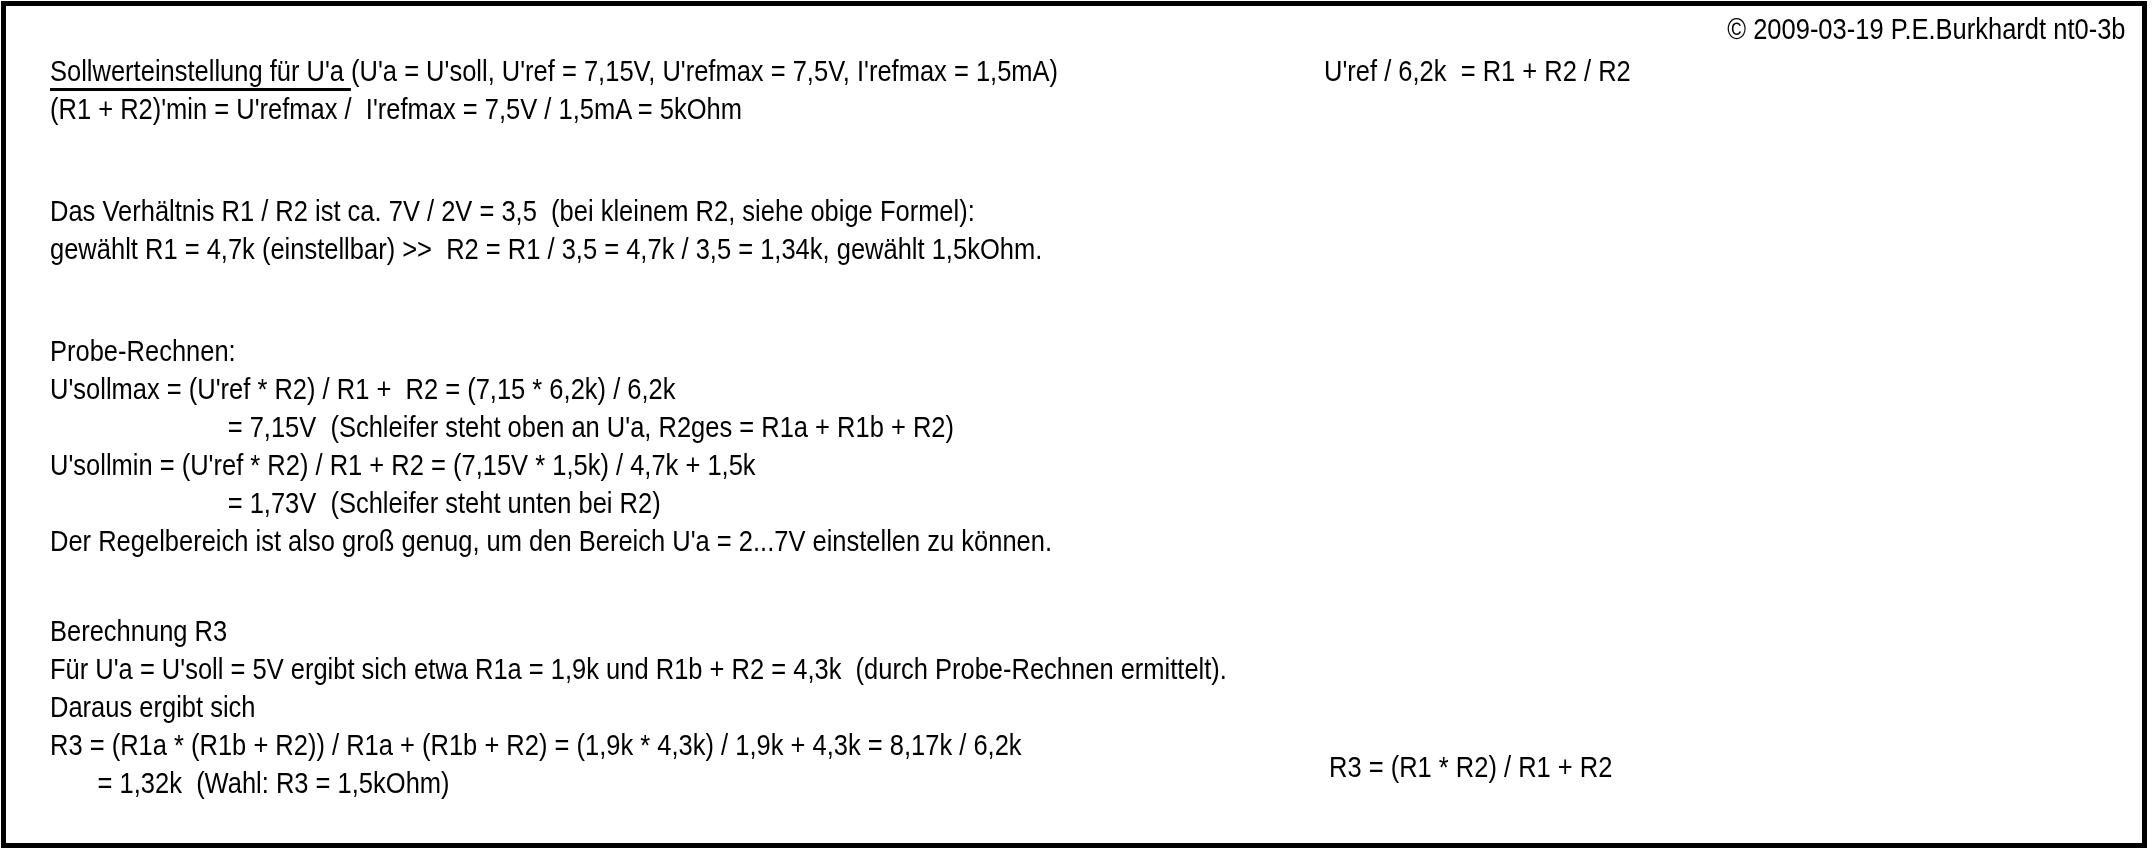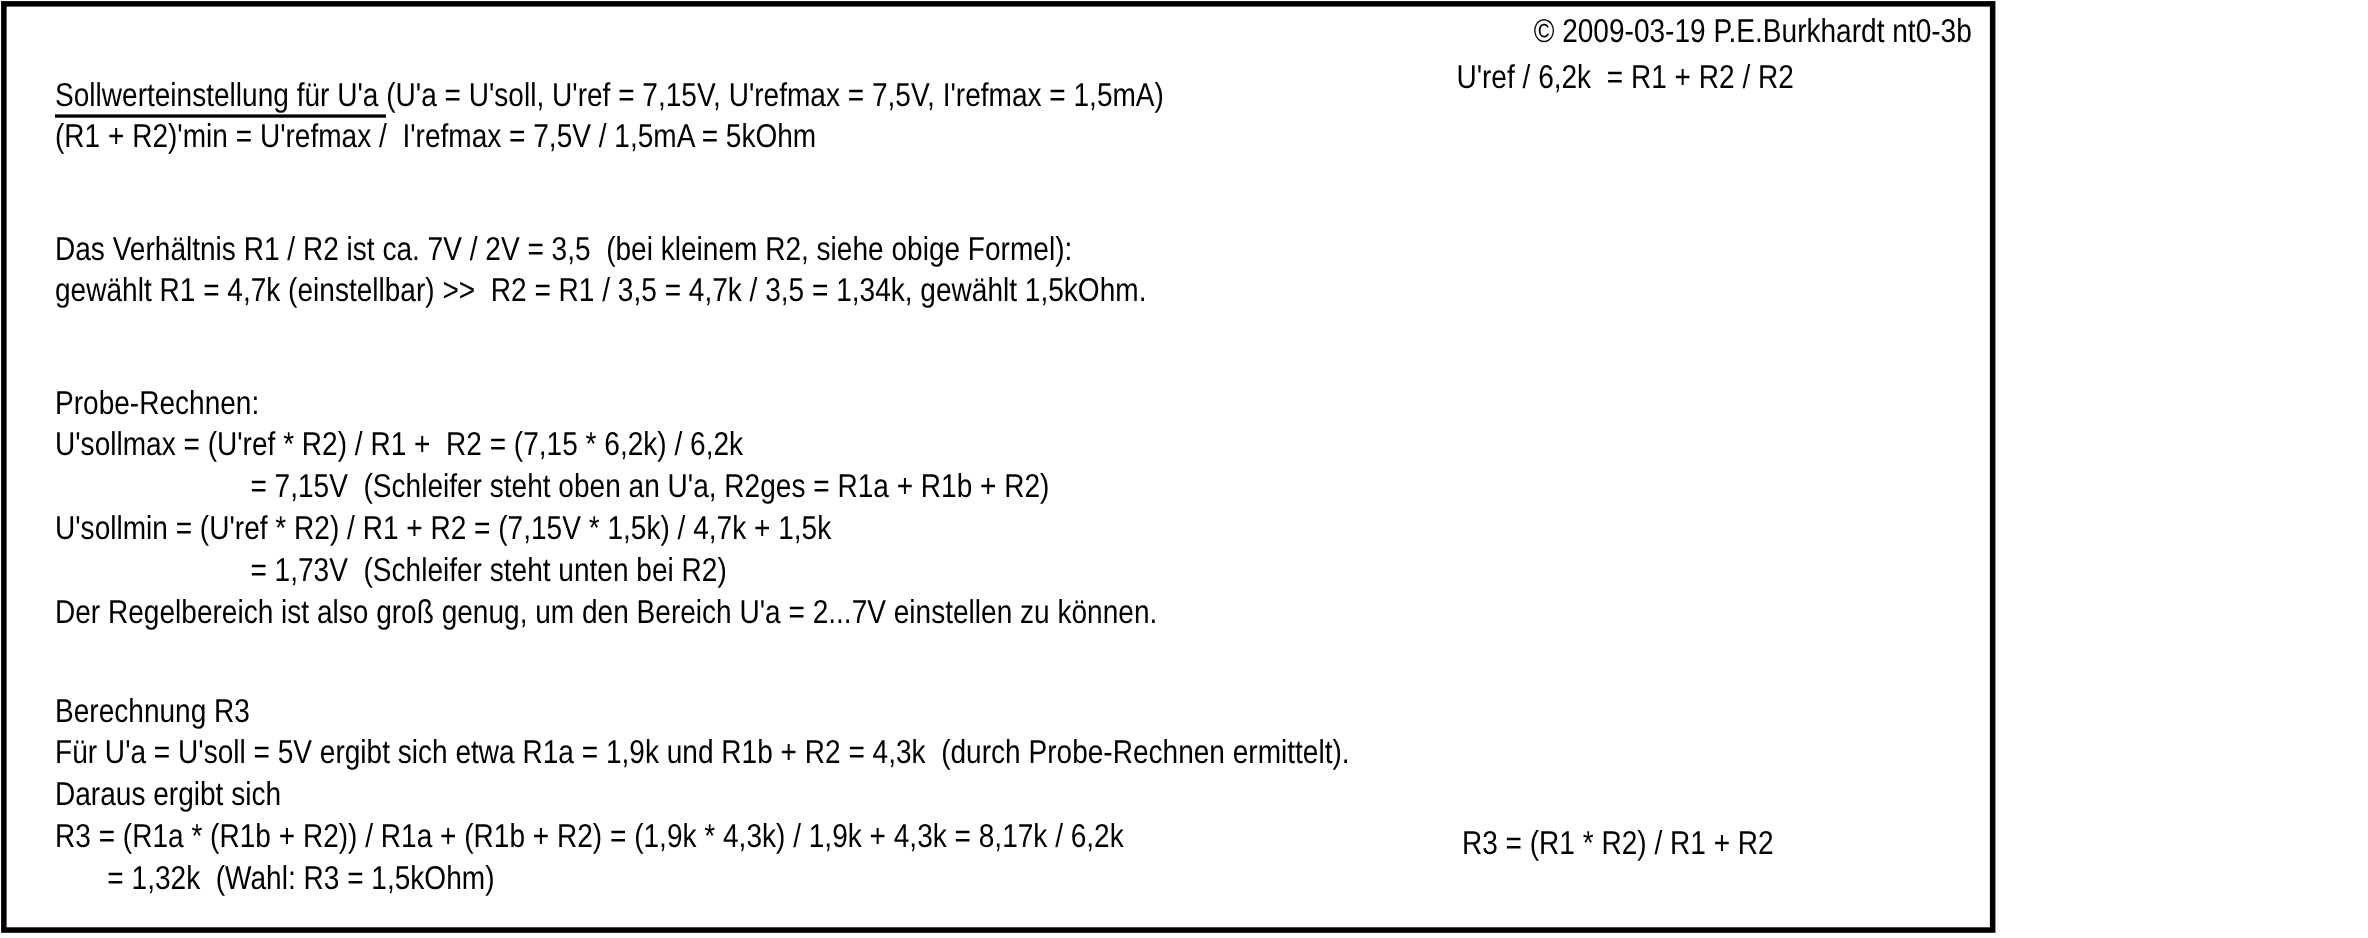--- a/index.html
+++ b/index.html
@@ -12,39 +12,39 @@
     height: 853px;
     position: relative;
     font-family: "Liberation Sans", sans-serif;
     color: #000000;
     overflow: hidden;
   }
   .frame {
     position: absolute;
     left: 1px;
     top: 1px;
-    width: 1813px;
+    width: 2146px;
     height: 847px;
     border: 5px solid #000000;
     box-sizing: border-box;
     background: #ffffff;
   }
   
   .ln {
     font-size: 30px;
     line-height: 38px;
     white-space: pre;
     color: #000000;
     transform: scaleX(0.85);
     transform-origin: 0 0;
   }
   .col {
     position: absolute;
     left: 44px;
-    top: 62px;
+    top: 46px;
   }
   .gap-l { margin-top: 64px; }
   .gap-m { margin-top: 52px; }
   .indent-a { padding-left: 209px; }
   .indent-b { padding-left: 56px; }
   .underline {
     border-bottom: 3px solid #000000;
     padding-bottom: 1px;
   }
   .copyright {

